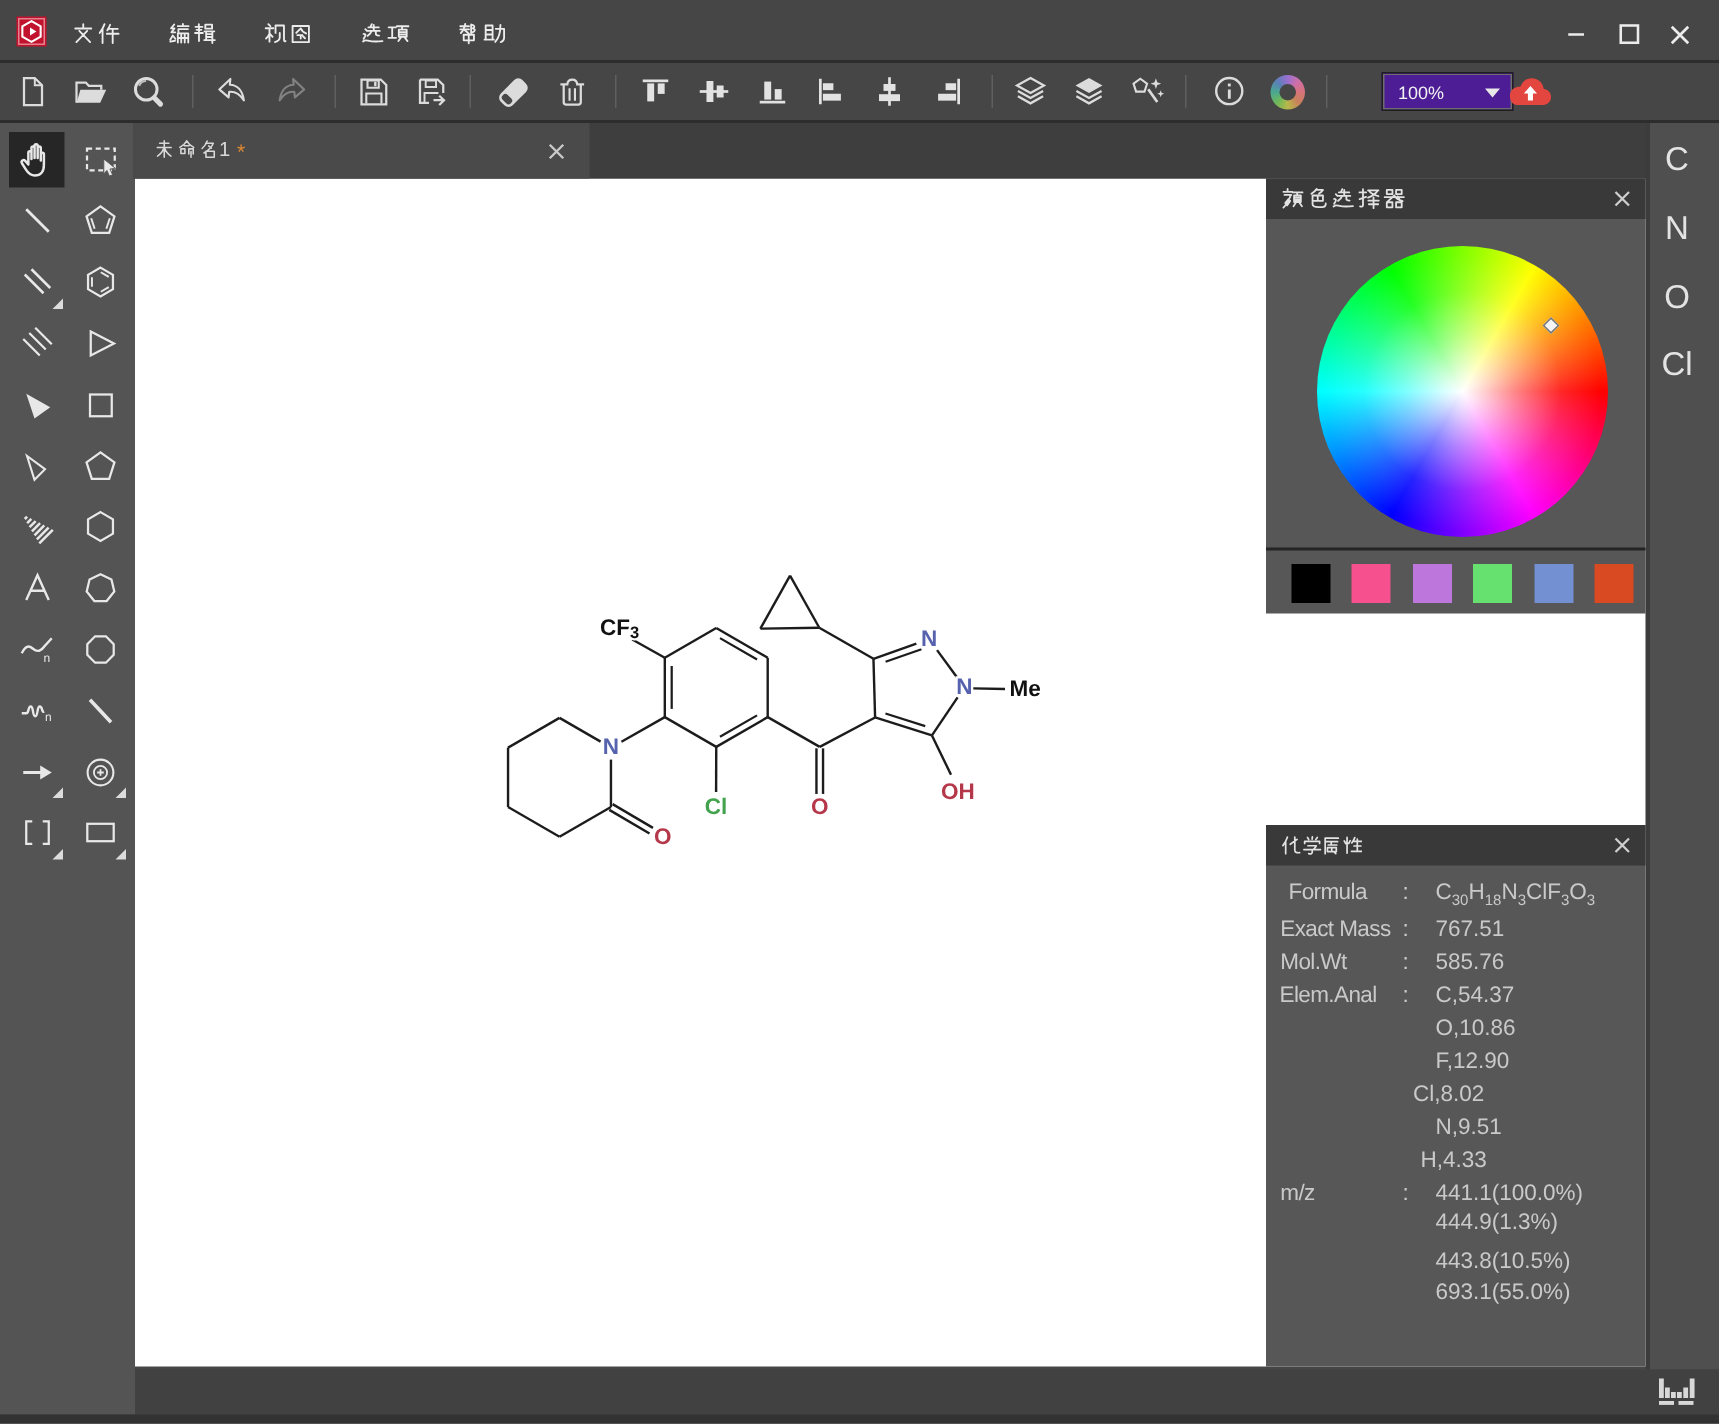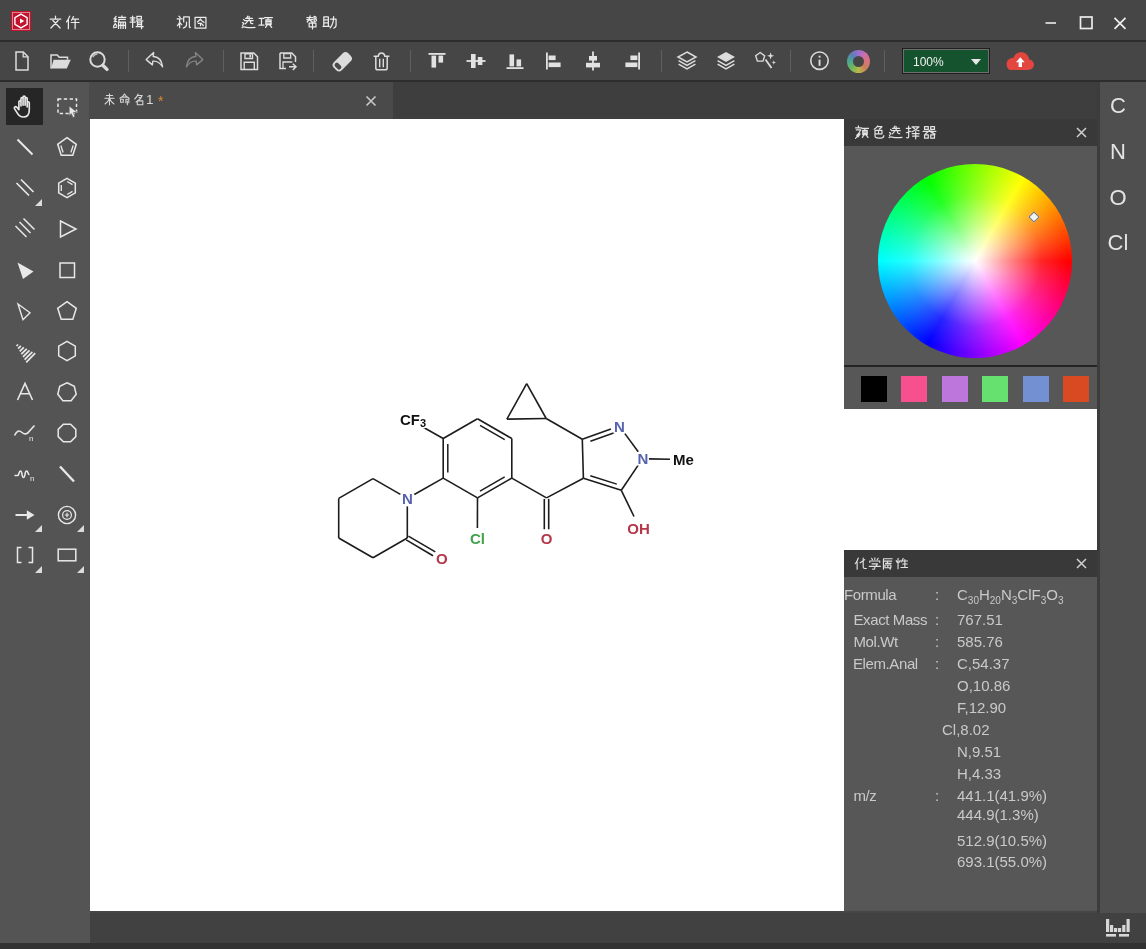--- a/index.html
+++ b/index.html
@@ -187,21 +187,21 @@
       <path d="M20.8 11.2 L21.4 12.9 L23.1 13.5 L21.4 14.1 L20.8 15.8 L20.2 14.1 L18.5 13.5 L20.2 12.9 Z" fill="#dcdcdc"></path>
     </svg>
     <svg class="ticon" style="left:808px;top:7px" width="24" height="24" viewBox="0 0 24 24">
       <circle cx="11.5" cy="11.7" r="8.7" fill="none" stroke="#dcdcdc" stroke-width="1.6"></circle>
       <rect x="10.6" y="6.7" width="1.9" height="1.9" fill="#dcdcdc"></rect>
       <path d="M11.55 10.6 V16.8" stroke="#dcdcdc" stroke-width="1.9"></path>
     </svg>
     <div class="ticon" style="left:847px;top:8px;width:23px;height:23px;border-radius:50%;filter:blur(.4px);background:conic-gradient(from 0deg,#9a6fd0,#cf6fa8,#d8737a,#c8825a,#b8b84a,#6fb85a,#4aa890,#5a80b8,#9a6fd0)">
       <div style="position:absolute;left:5.8px;top:5.8px;width:11.4px;height:11.4px;border-radius:50%;background:#464646"></div>
     </div>
-    <div class="ticon" style="left:902px;top:6px;width:88px;height:26px;background:#14532d;border:1px solid #1f1f1f;box-shadow:inset 0 0 0 1px #6e6e6e">
+    <div class="ticon" style="left:921px;top:6px;width:88px;height:26px;background:#4c1d95;border:1px solid #1f1f1f;box-shadow:inset 0 0 0 1px #6e6e6e">
       <div style="position:absolute;left:10px;top:6px;font-size:12px;color:#f2f2f2">100%</div>
       <div style="position:absolute;right:8px;top:10px;width:0;height:0;border-left:5px solid transparent;border-right:5px solid transparent;border-top:6px solid #e8e8e8"></div>
     </div>
     <svg class="ticon" style="left:1003px;top:7px" width="32" height="23" viewBox="0 0 32 23">
       <path d="M8.2 21 H24.8 C28.8 21 31 18.6 31 15.6 C31 12.7 29 10.7 26.2 10.4 C25.6 5.9 22.2 3.2 18.2 3.2 C14.7 3.2 11.8 5.2 10.7 8.7 C6.6 8.7 3.6 11.2 3.6 14.9 C3.6 18.6 5.7 21 8.2 21 Z" fill="#e2463e"></path>
       <path d="M15.6 18 V13.3 H12.9 L17.3 8.3 L21.7 13.3 H19 V18 Z" fill="#fff"></path>
     </svg>
   </div>
 <div class="abs" id="toolsep"></div>
 <div class="abs" id="leftpal">
@@ -442,42 +442,42 @@
           <use href="#shu"></use>
         </svg>
         <svg class="cjk" width="13.5" height="13.5" viewBox="0 0 16 16" style="stroke:#e2e2e2;stroke-width:1.35;fill:none">
           <use href="#xing"></use>
         </svg>
       </div>
   <svg style="position:absolute;right:9px;top:7px" width="13" height="13" viewBox="0 0 13 13" stroke="#cfcfcf" stroke-width="1.5">
         <path d="M2 2 L11 11 M11 2 L2 11"></path>
       </svg>
  </div>
- <div class="chemrow lab" style="left:0;top:36px">Formula</div>
+ <div class="chemrow lab" style="left:15px;top:36px">Formula</div>
     <div class="chemrow" style="left:91px;top:36px">:</div>
-    <div class="chemrow" style="left:113px;top:36px">C<sub>30</sub>H<sub>20</sub>N<sub>3</sub>ClF<sub>3</sub>O<sub>3</sub></div>
+    <div class="chemrow" style="left:113px;top:36px">C<sub>30</sub>H<sub>18</sub>N<sub>3</sub>ClF<sub>3</sub>O<sub>3</sub></div>
     <div class="chemrow lab" style="left:9.5px;top:61px">Exact Mass</div>
     <div class="chemrow" style="left:91px;top:61px">:</div>
     <div class="chemrow" style="left:113px;top:61px">767.51</div>
     <div class="chemrow lab" style="left:9.5px;top:83px">Mol.Wt</div>
     <div class="chemrow" style="left:91px;top:83px">:</div>
     <div class="chemrow" style="left:113px;top:83px">585.76</div>
     <div class="chemrow lab" style="left:9px;top:105px">Elem.Anal</div>
     <div class="chemrow" style="left:91px;top:105px">:</div>
     <div class="chemrow" style="left:113px;top:105px">C,54.37</div>
     <div class="chemrow" style="left:113px;top:127px">O,10.86</div>
     <div class="chemrow" style="left:113px;top:149px">F,12.90</div>
     <div class="chemrow" style="left:98px;top:171px">Cl,8.02</div>
     <div class="chemrow" style="left:113px;top:193px">N,9.51</div>
-    <div class="chemrow" style="left:113px;top:215px">H,4.33</div>
+    <div class="chemrow" style="left:103px;top:215px">H,4.33</div>
     <div class="chemrow lab" style="left:9.5px;top:237px">m/z</div>
     <div class="chemrow" style="left:91px;top:237px">:</div>
-    <div class="chemrow" style="left:113px;top:237px">441.1(41.9%)</div>
+    <div class="chemrow" style="left:113px;top:237px">441.1(100.0%)</div>
     <div class="chemrow" style="left:113px;top:256px">444.9(1.3%)</div>
-    <div class="chemrow" style="left:113px;top:282px">512.9(10.5%)</div>
+    <div class="chemrow" style="left:113px;top:282px">443.8(10.5%)</div>
     <div class="chemrow" style="left:113px;top:303px">693.1(55.0%)</div>
 </div>
 <svg width="0" height="0" style="position:absolute">
     <defs>
       <path id="wen" d="M8 1.2 V3.2 M2.3 4.3 H13.7 M10.8 5.9 L3.1 13.9 M5.2 5.9 L12.9 13.9" fill="none" stroke-linecap="round" stroke-linejoin="round"></path>
       <path id="jian" d="M5 1.2 C4.2 3.4 3.2 5.4 1.6 7.4 M3.6 4.6 V14.6 M9 1.6 C8.4 3.2 7.8 4.4 7 5.6 M7.4 4.5 H14.4 M6.6 8 H15 M10.8 4.7 V14.6" fill="none" stroke-linecap="round" stroke-linejoin="round"></path>
       <path id="bian" d="M4.4 1.4 L2.2 4.2 H4.6 L2.4 7 H5.2 M3.4 9.2 L1.6 12.2 M3.4 9.2 L5.2 11.6 M1.6 13.6 L5 13 M10.6 1 V2.4 M7 2.6 H14.6 M7.4 4.7 H14.2 M7.4 4.7 V7.2 M7 7.7 H14.4 V14.3 M7 7.7 V14.3 M9.4 7.7 V14.3 M11.9 7.7 V14.3 M7 11 H14.4" fill="none" stroke-linecap="round" stroke-linejoin="round"></path>
       <path id="ji" d="M1.4 3.1 H6.4 M3.8 1.2 V3.1 M1.1 7.5 H6.7 M3.9 3.1 V13.2 M2.2 5.2 H5.6 M8.4 1.5 H13.2 V4.4 H8.4 Z M7.8 6.3 H14.8 M9 6.3 V12.3 M13.4 6.3 V14.6 M9 8.3 H13.4 M9 10.3 H13.4 M7.6 12.5 H15.2" fill="none" stroke-linecap="round" stroke-linejoin="round"></path>
       <path id="shi" d="M3.1 1.2 L4.5 2.6 M1.2 4.1 H6.6 M3.9 4.2 V13.6 M3.9 7.8 C3.4 9.2 2.6 10.4 1.5 11.4 M3.9 7.8 L6.1 10.2 M8.2 2.1 H14.2 V7.4 M8.2 2.1 V7.4 M11.2 7.5 V10.4 C11.2 12.4 9.8 13.3 7.8 13.9 M14.2 7.5 V12.2 C14.2 13.5 14.8 13.6 15.5 13.1" fill="none" stroke-linecap="round" stroke-linejoin="round"></path>
       <path id="tu" d="M2.2 2.5 H13.8 V14 H2.2 Z M8 4.2 L4.8 7.4 M8 4.2 C8.6 5.8 10.4 7.2 11.8 7.8 M5.6 9 H9.2 M8 9 V11.4 M9.6 9.8 L11 11.2" fill="none" stroke-linecap="round" stroke-linejoin="round"></path>

